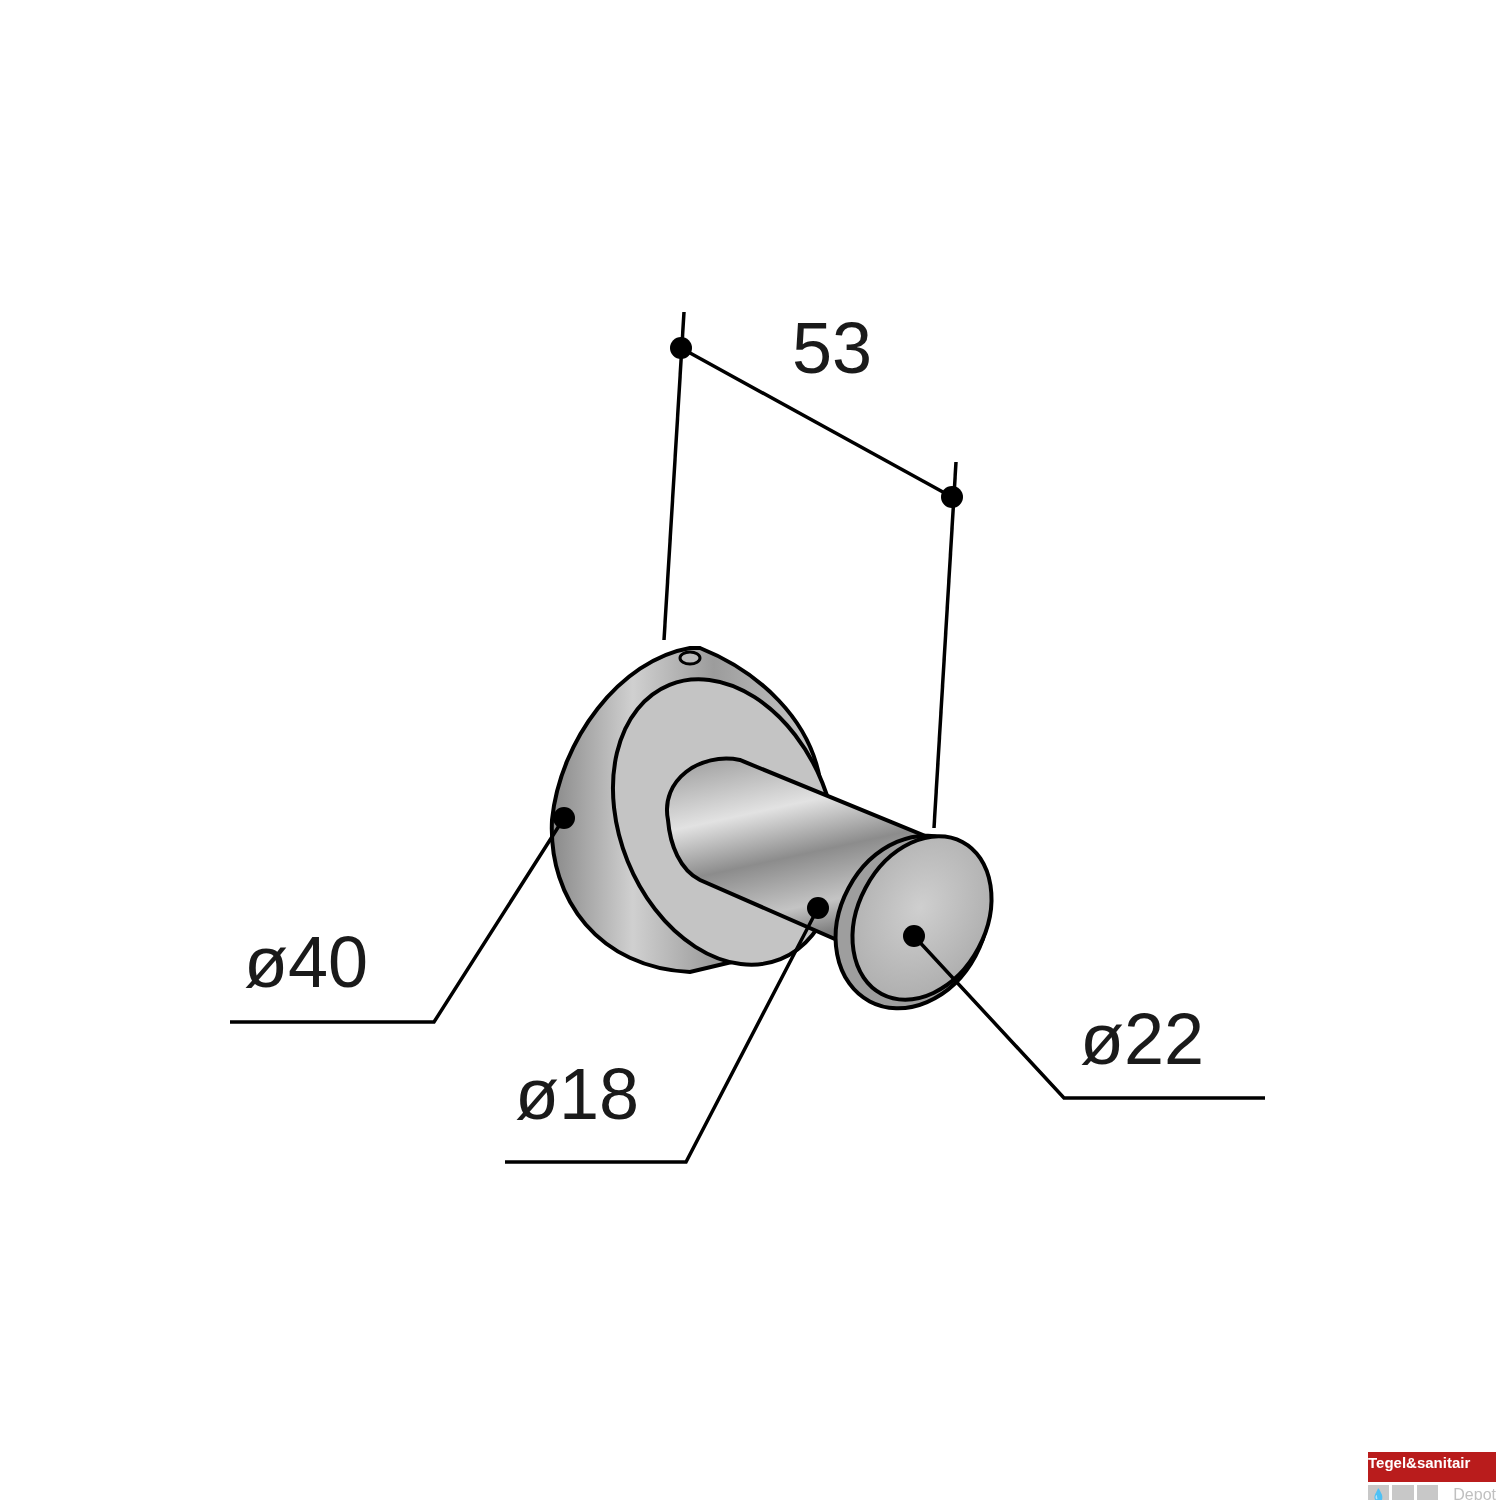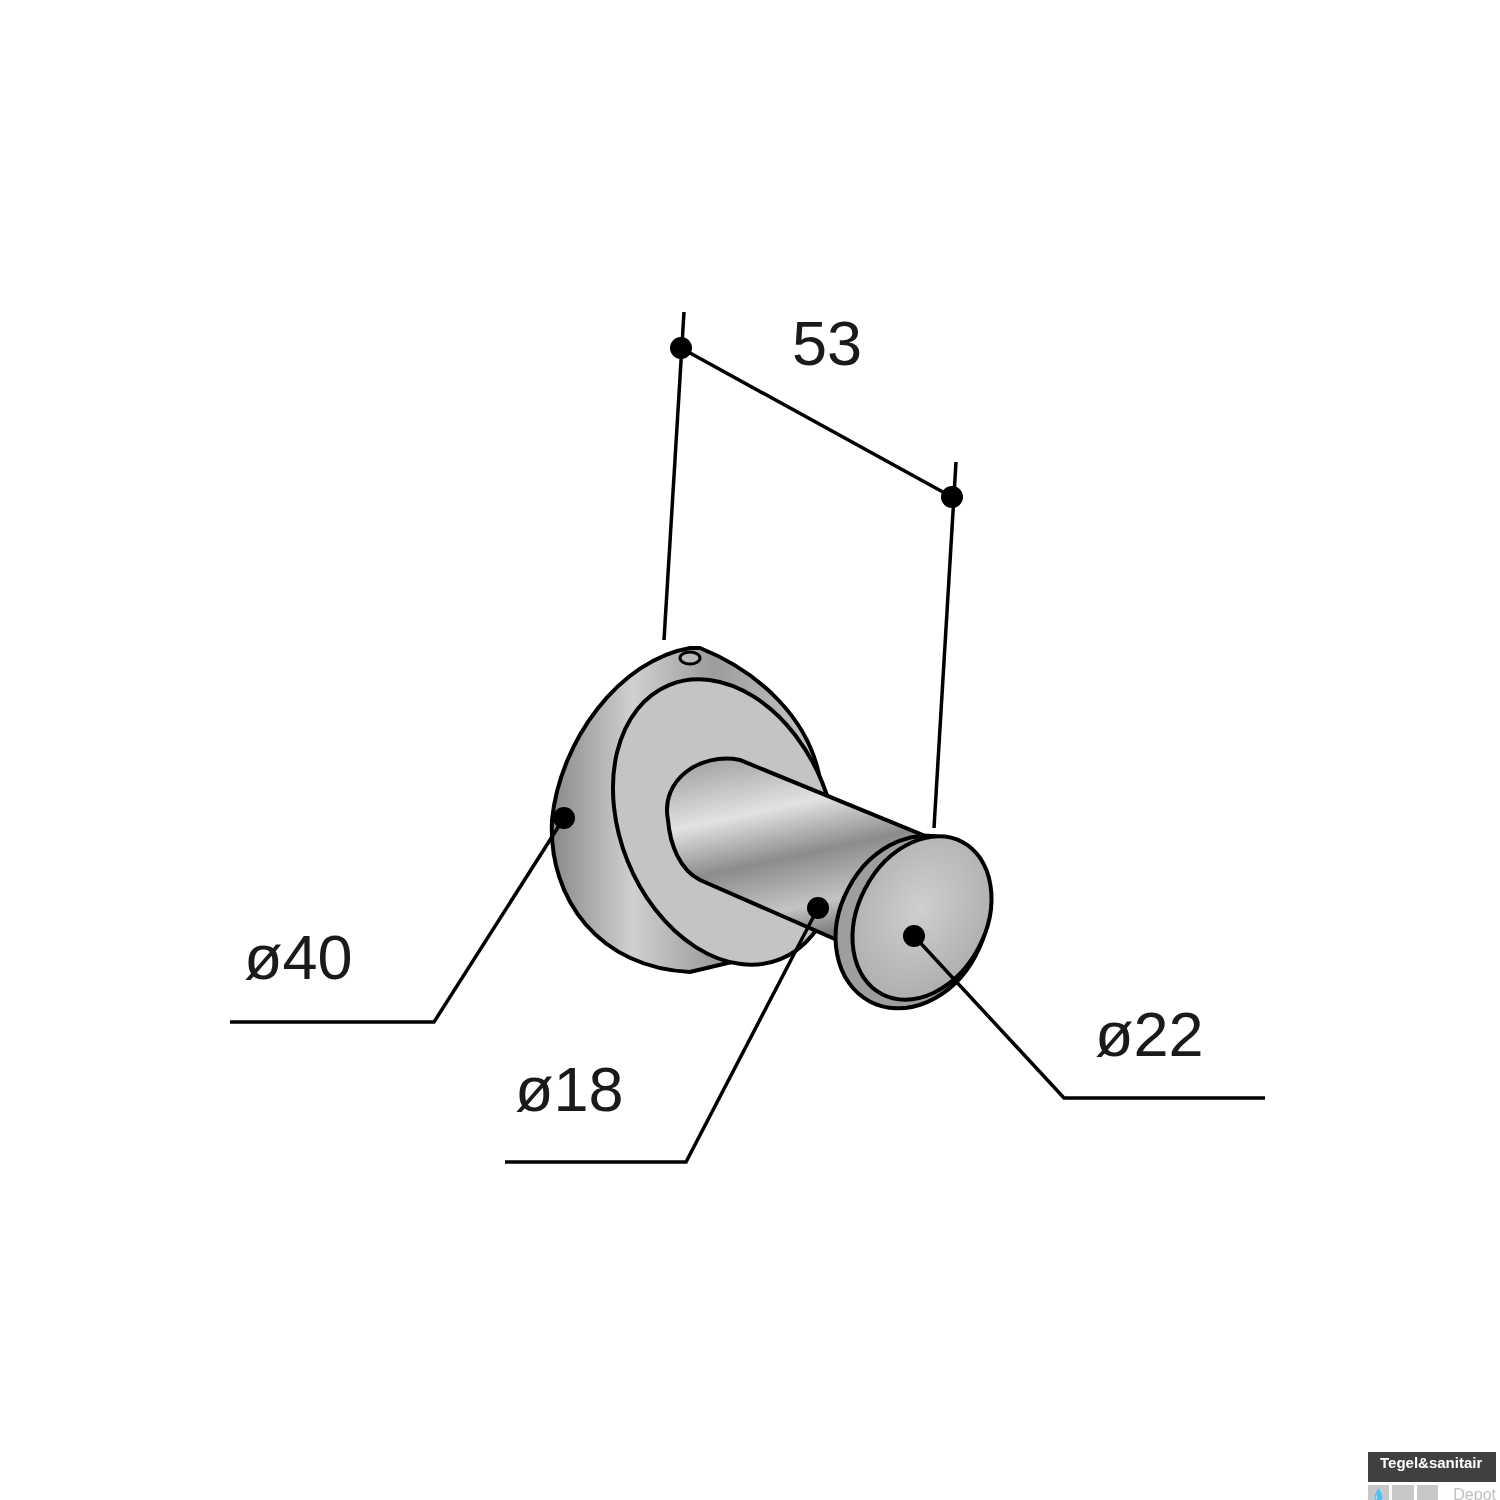--- a/index.html
+++ b/index.html
@@ -1,24 +1,24 @@
 <!DOCTYPE html>
 <html><head>
 <meta charset="utf-8">
 <style>
   html, body { margin: 0; padding: 0; background: #ffffff; }
   body { width: 1500px; height: 1500px; position: relative; overflow: hidden; font-family: "Liberation Sans", sans-serif; }
   #stage { position: absolute; left: 0; top: 0; width: 1500px; height: 1500px; }
-  .dim-label { position: absolute; font-family: "Liberation Sans", sans-serif; font-size: 63px; color: #1a1a1a; line-height: 1; white-space: nowrap; }
+  .dim-label { position: absolute; font-family: "Liberation Sans", sans-serif; font-size: 72px; color: #1a1a1a; line-height: 1; white-space: nowrap; }
   #lbl-53 { left: 792px; top: 312px; }
   #lbl-40 { left: 244px; top: 926px; }
   #lbl-18 { left: 515px; top: 1058px; }
-  #lbl-22 { left: 1080px; top: 1003px; margin-left: 15px; }
+  #lbl-22 { left: 1080px; top: 1003px; }
   .watermark { position: absolute; left: 1368px; top: 1452px; width: 128px; height: 46px; }
-  .wm-top { background: #404040; color: #ffffff; font-weight: bold; font-size: 15px; height: 30px; line-height: 22px; padding-left: 12px; font-family: "Liberation Sans", sans-serif; }
+  .wm-top { background: #b91c1c; color: #ffffff; font-weight: bold; font-size: 15px; height: 30px; line-height: 22px; padding-left: 0; font-family: "Liberation Sans", sans-serif; }
   .wm-bottom { display: flex; align-items: center; gap: 3px; margin-top: 3px; height: 20px; }
   .wm-sq { width: 22px; height: 20px; background: #c8c8c8; color: #fff; font-size: 12px; text-align: center; line-height: 20px; }
   .wm-depot { color: #c0c0c0; font-size: 16px; margin-left: 12px; font-family: "Liberation Sans", sans-serif; }
 </style>
 </head>
 <body>
 
 <svg id="stage" viewBox="0 0 1500 1500" xmlns="http://www.w3.org/2000/svg">
   <defs>
     <linearGradient id="baseRim" x1="0" y1="0" x2="1" y2="0">

